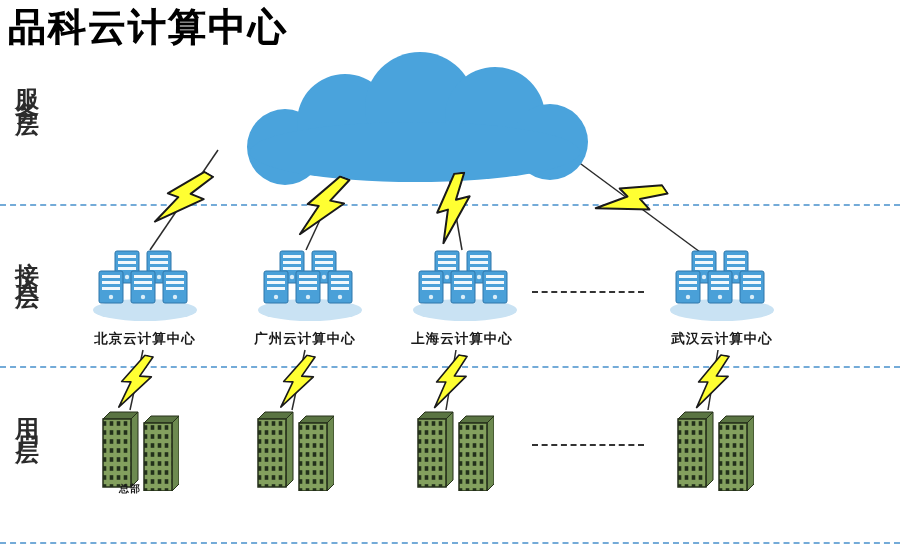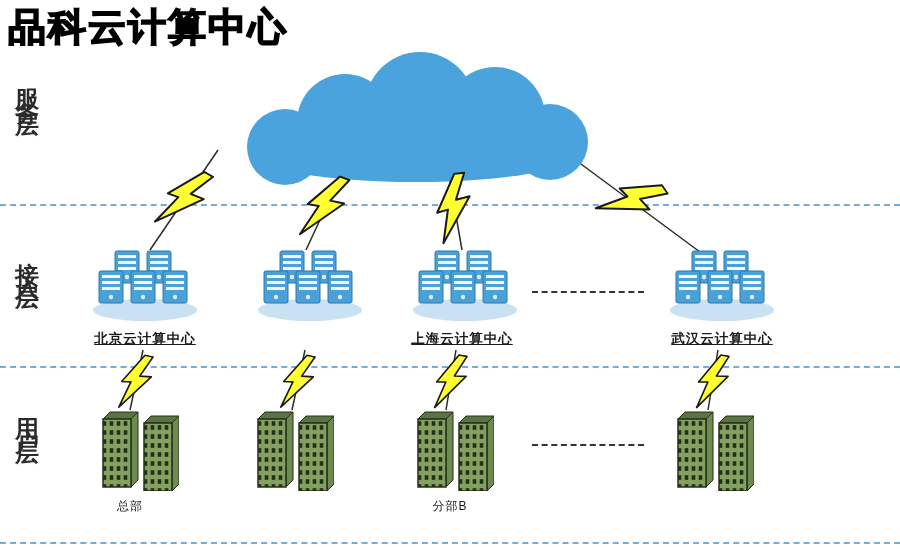--- a/index.html
+++ b/index.html
@@ -1,31 +1,31 @@
 <!DOCTYPE html>
 <html><head>
 <meta charset="utf-8">
 <style>
   html,body{margin:0;padding:0;background:#fff;font-family:"Liberation Sans",sans-serif;}
   .canvas{position:relative;width:900px;height:549px;background:#fff;overflow:hidden;}
-  .title{position:absolute;left:8px;top:2px;margin:0;font-size:38px;font-weight:700;
+  .title{position:absolute;left:8px;top:2px;margin:0;font-size:38px;font-weight:400;
          color:#000;-webkit-text-stroke:1.6px #000;letter-spacing:2px;}
   .layer-label{position:absolute;left:10px;width:34px;writing-mode:vertical-rl;
          text-orientation:upright;font-size:24px;font-weight:600;color:#2b2b2b;
          letter-spacing:12px;line-height:34px;}
   .divider{position:absolute;left:0;width:900px;height:0;border-top:2px dashed #74abd8;}
   .overlay{position:absolute;left:0;top:0;pointer-events:none;}
   .cloud{position:absolute;left:195px;top:52px;}
   .bolt{position:absolute;}
   .access-node{position:absolute;top:249px;width:110px;height:72px;}
   .node-label{position:absolute;top:330px;width:170px;text-align:center;
-         font-size:13.5px;font-weight:600;color:#1a1a1a;letter-spacing:1px;text-decoration:underline;}
+         font-size:13.5px;font-weight:600;color:#1a1a1a;letter-spacing:1px;}
   .user-node{position:absolute;top:410px;width:78px;height:81px;}
-  .user-label{position:absolute;top:498px;width:120px;text-align:center;
-         font-size:12px;font-weight:400;color:#1a1a1a;letter-spacing:1px;}
+  .user-label{position:absolute;top:482px;width:120px;text-align:center;
+         font-size:10px;font-weight:700;color:#1a1a1a;letter-spacing:1px;}
   .ellipsis-line{position:absolute;width:112px;height:0;border-top:2px dashed #333;}
 </style>
 </head>
 <body>
 
 <div class="canvas">
 
   <svg width="0" height="0" style="position:absolute">
     <defs>
       <pattern id="win" width="7" height="9" patternUnits="userSpaceOnUse">
@@ -113,20 +113,21 @@
         <use href="#cluster"></use>
       </svg>
   </div>
   <div class="access-node" style="left:667px">
     <svg width="110" height="72">
         <use href="#cluster"></use>
       </svg>
   </div>
 
   <div class="node-label" style="left:60px">北京云计算中心</div>
+  <div class="node-label" style="left:220px">广州云计算中心</div>
   <div class="node-label" style="left:637px">武汉云计算中心</div>
   <div class="node-label" style="left:377px">上海云计算中心</div>
 
   <div class="ellipsis-line" style="left:532px;top:291px"></div>
   <div class="ellipsis-line" style="left:532px;top:444px"></div>
 
   <div class="user-node" style="left:101px">
     <svg width="78" height="81">
         <use href="#bpair"></use>
       </svg>
@@ -141,21 +142,20 @@
         <use href="#bpair"></use>
       </svg>
   </div>
   <div class="user-node" style="left:676px">
     <svg width="78" height="81">
         <use href="#bpair"></use>
       </svg>
   </div>
 
   <div class="user-label" style="left:70px">总部</div>
-  <div class="user-label" style="left:390px">分部B</div>
 
   <div class="bolt" style="left:163px;top:164px;transform:rotate(30deg)">
     <svg width="40" height="70" viewBox="0 0 40 70">
         <use href="#boltshape"></use>
       </svg>
   </div>
   <div class="bolt" style="left:304px;top:172px;transform:rotate(20deg)">
     <svg width="40" height="70" viewBox="0 0 40 70">
         <use href="#boltshape"></use>
       </svg>

